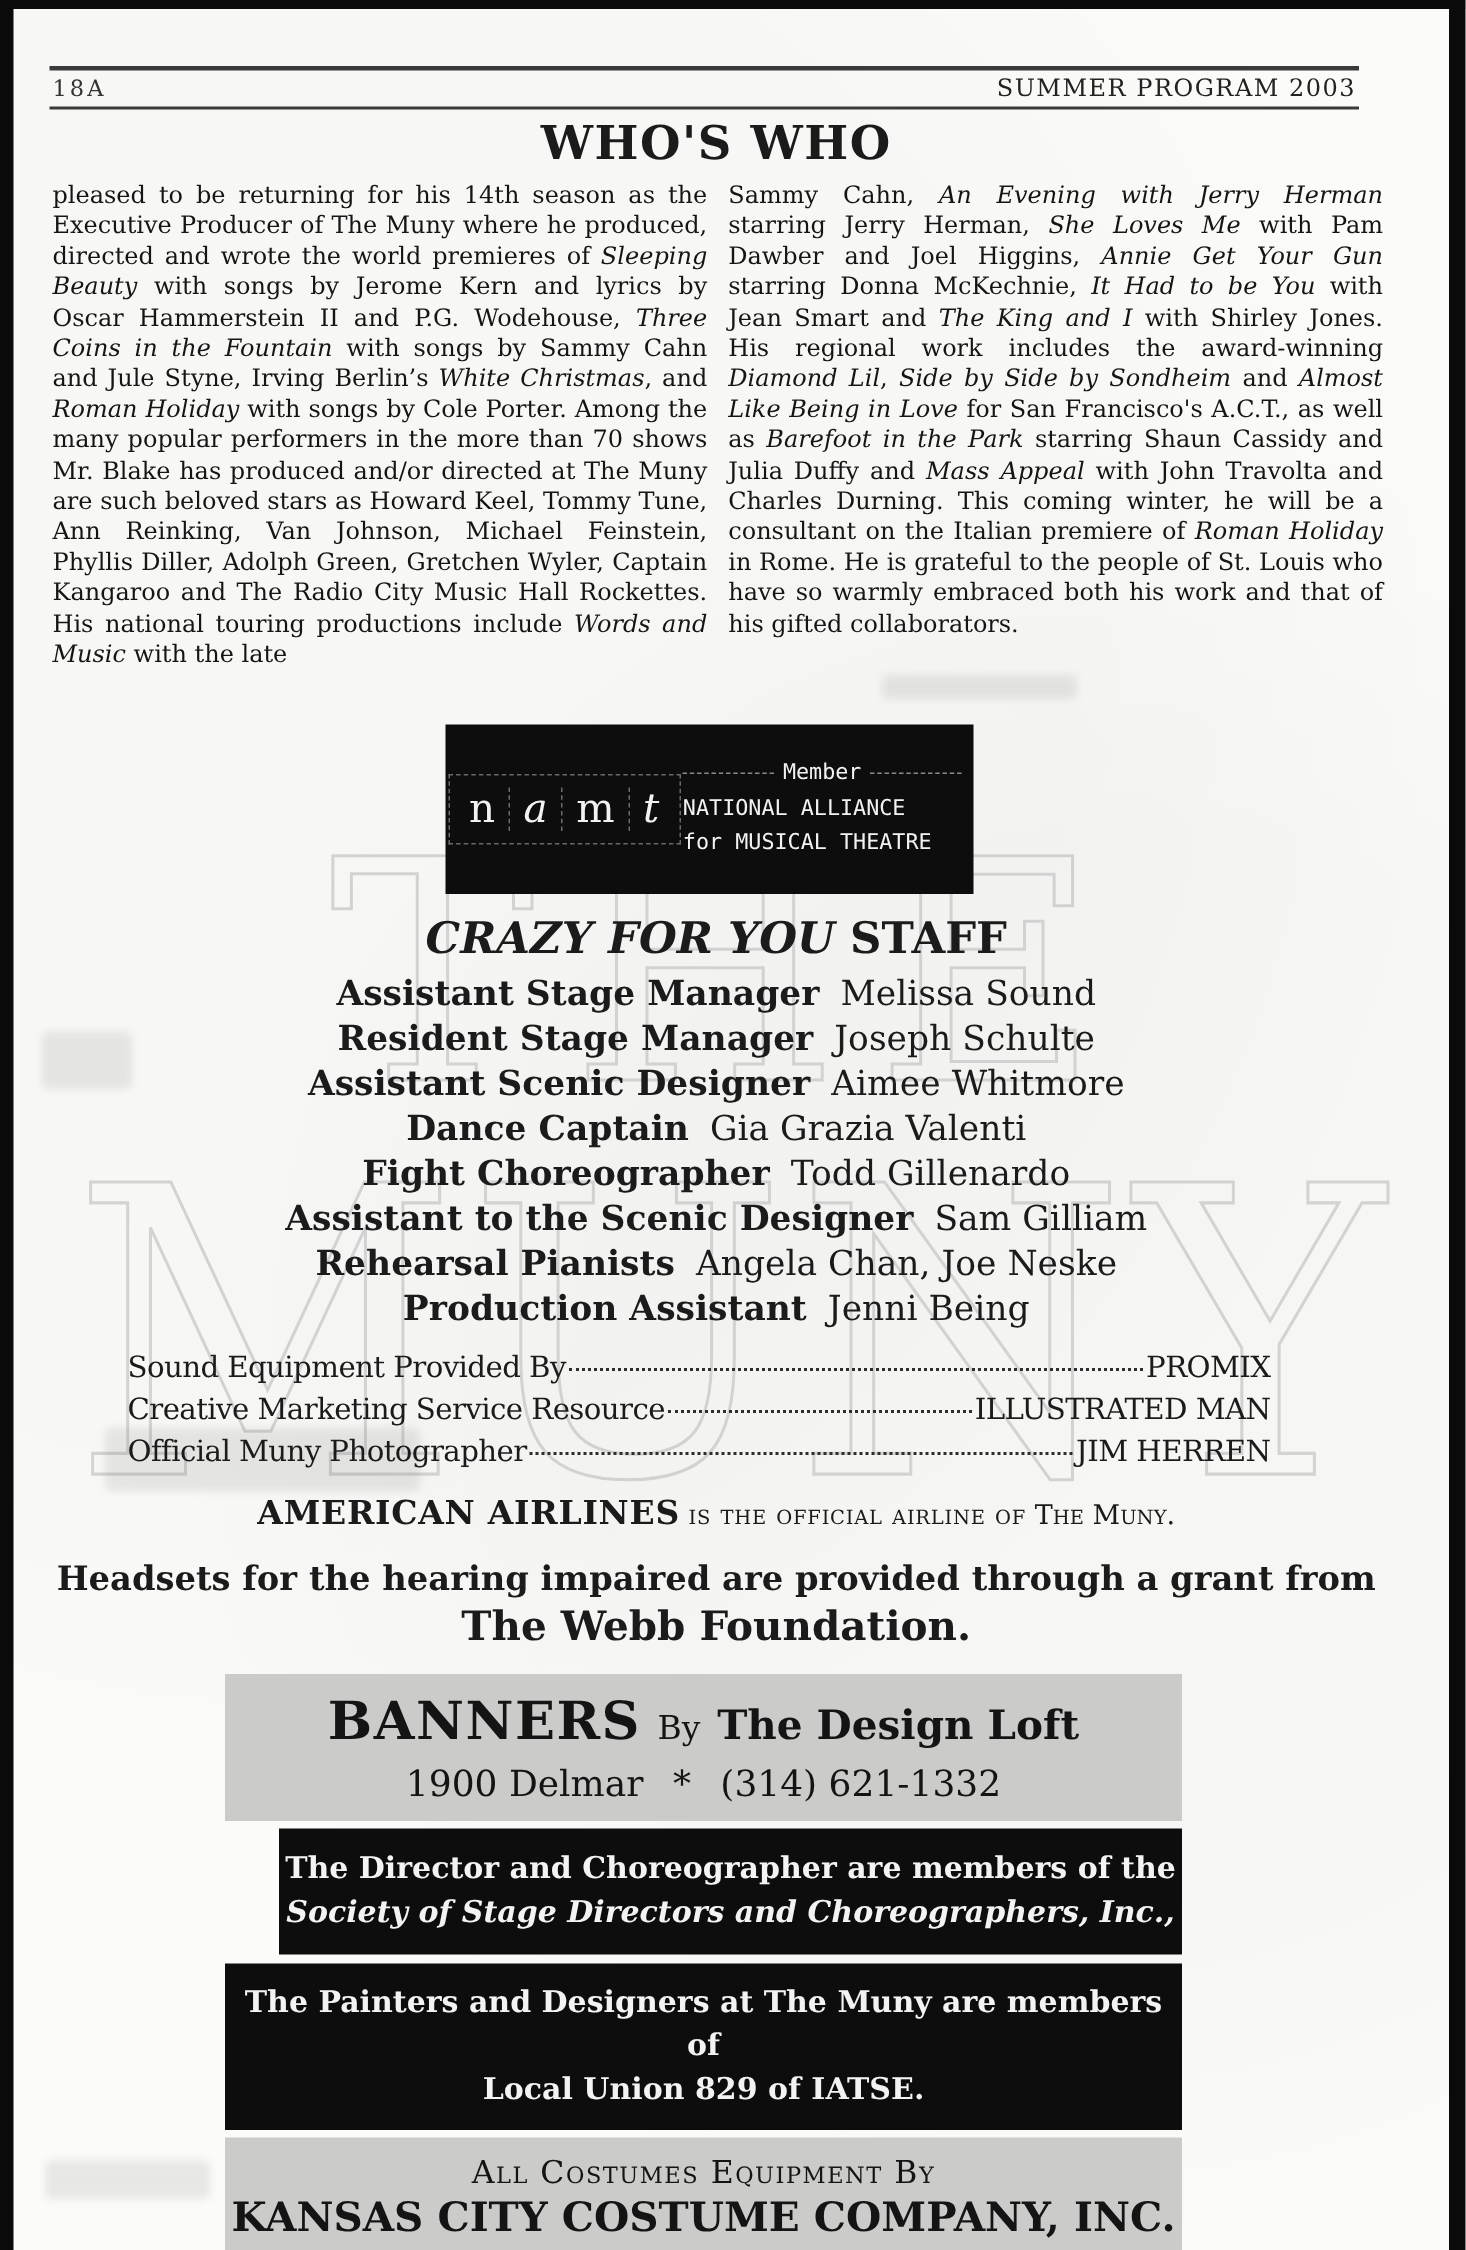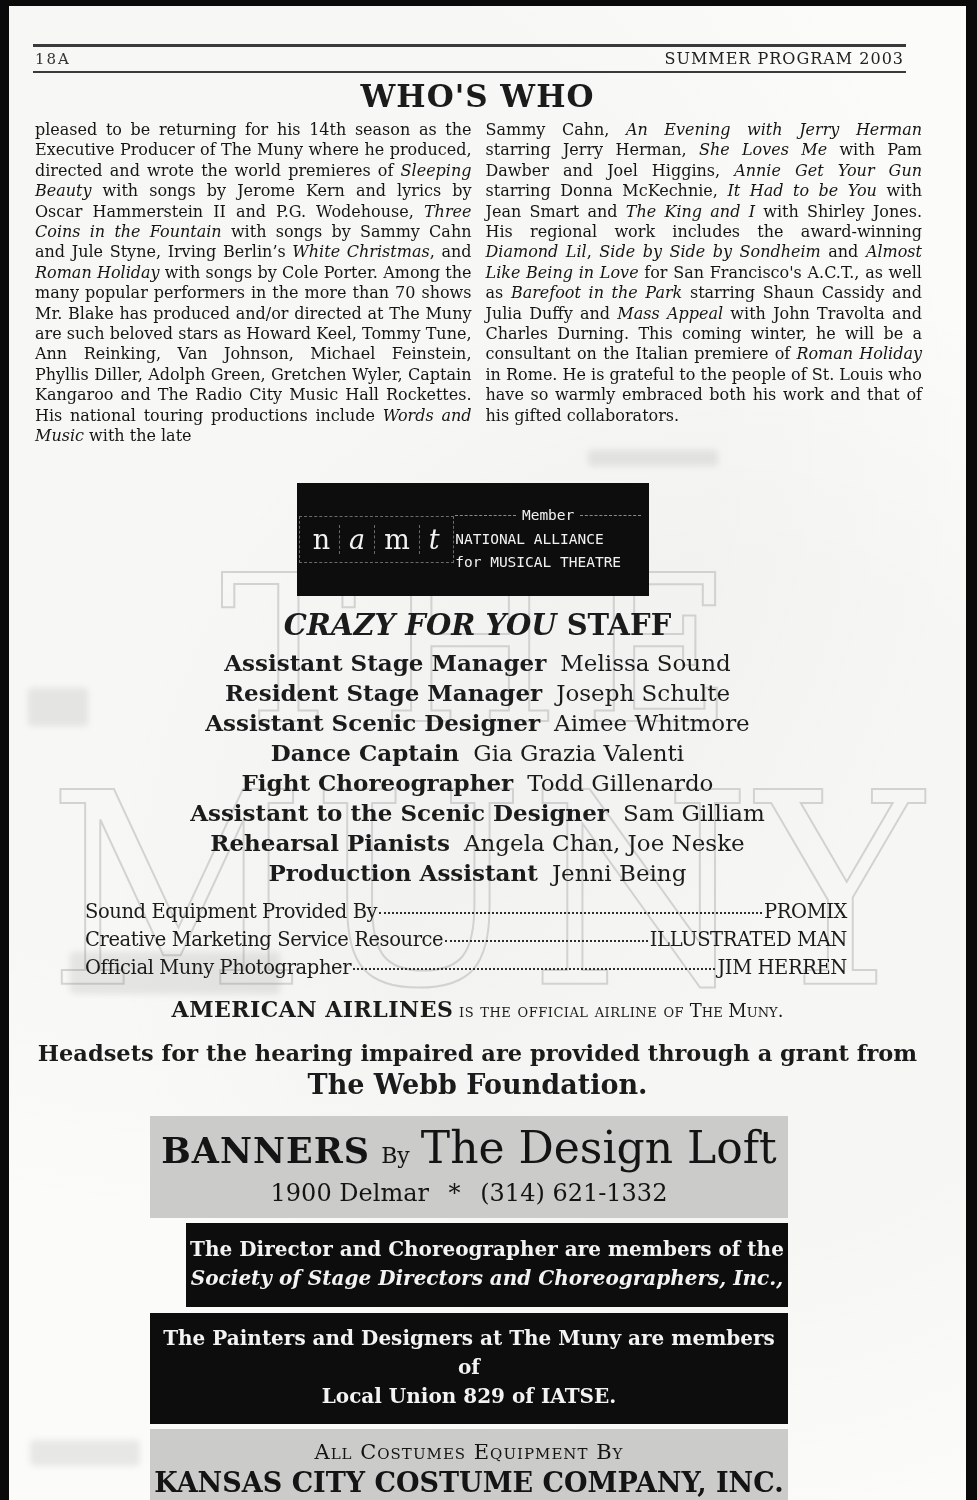--- a/index.html
+++ b/index.html
@@ -82,21 +82,21 @@
   
   .adstack{position:absolute;top:1116px;left:150px;width:638px;}
   .box{text-align:center;}
   .box-gray{background:#cbcbc9;color:#141414;}
   .box-black{background:#0d0d0d;color:#f3f3f3;}
   .gap{height:5px;}
   .banners{padding:10px 0 12px 0;}
   .banners-l1{line-height:44px;}
   .banners-word{font-weight:bold;font-size:35px;letter-spacing:1px;}
   .banners-by{font-size:22px;margin:0 6px;}
-  .banners-loft{font-weight:normal;font-size:44px;}
+  .banners-loft{font-weight:bold;font-size:27px;}
   .banners-l2{font-size:24px;line-height:26px;}
   .banners-star{margin:0 12px;}
   .union1{padding:12px 0 14px 0;font-size:20px;font-weight:bold;line-height:29px;margin-left:36px;}
   .union1 .run-i{font-weight:bold;}
   .union2{padding:11px 0 13px 0;font-size:20px;font-weight:bold;line-height:29px;}
   .costumes{padding:9px 0 12px 0;}
   .costumes-l1{font-size:21px;font-variant:small-caps;letter-spacing:1px;line-height:28px;}
   .costumes-l2{font-size:27px;font-weight:bold;line-height:34px;}
 </style>
 </head>

